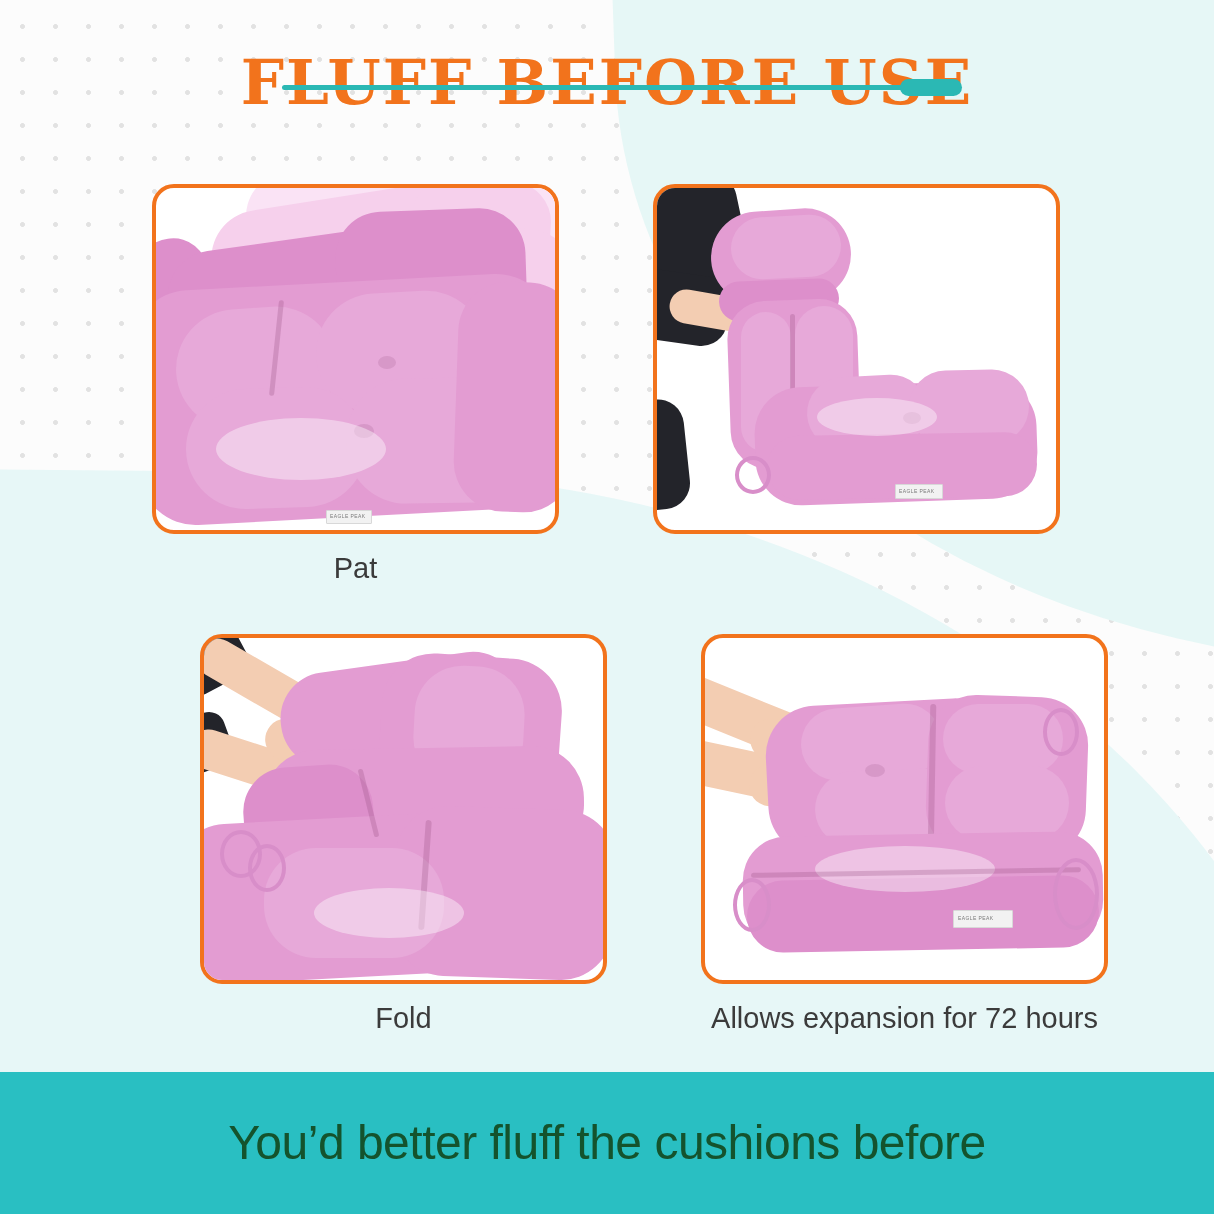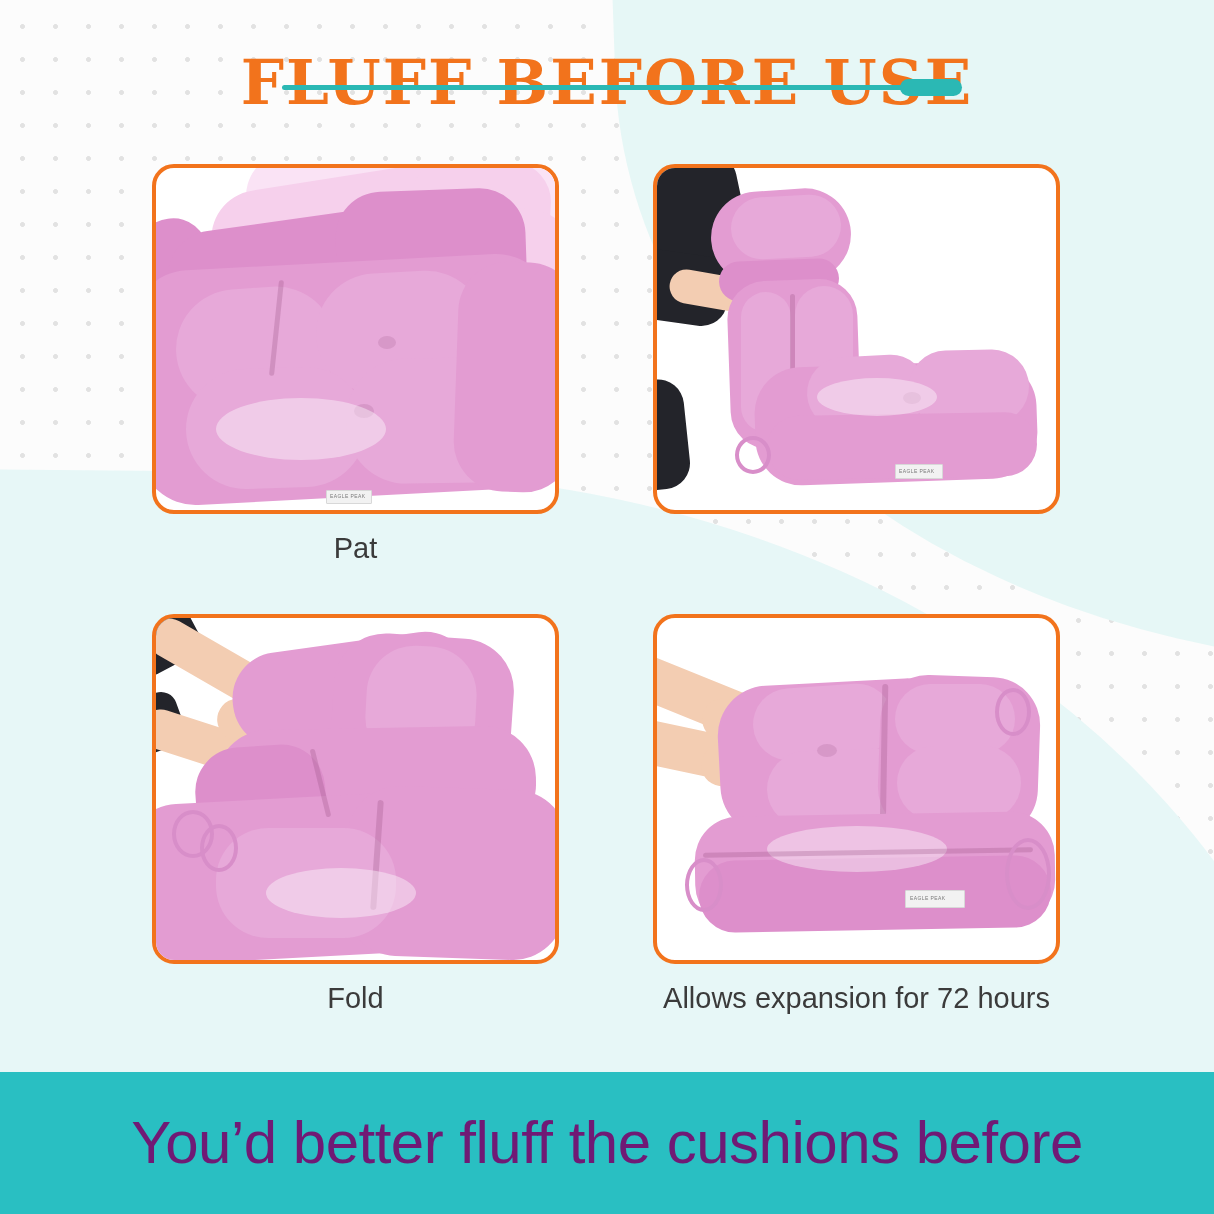--- a/index.html
+++ b/index.html
@@ -105,32 +105,32 @@
     width: 62px;
     height: 17px;
     background: #2bb8b4;
     border-radius: 9px;
   }
 
   
   .panels {
     position: absolute;
     left: 152px;
-    top: 164px;
+    top: 184px;
     width: 910px;
     height: 800px;
     z-index: 4;
   }
   .cell {
     position: absolute;
     width: 407px;
     height: 350px;
   }
   .cell.r0 { top: 0; }
-  .cell.r1 { top: 450px; }
+  .cell.r1 { top: 450px; margin-left: 48px; }
   .cell.c0 { left: 0; }
   .cell.c1 { left: 501px; }
 
   .frame {
     position: absolute;
     inset: 0;
     border: 4px solid #f2731c;
     border-radius: 22px;
     background: #ffffff;
     overflow: hidden;
@@ -207,23 +207,23 @@
     width: 1214px;
     height: 142px;
     background: #29bfc2;
     z-index: 6;
     display: flex;
     flex-direction: column;
     align-items: center;
     justify-content: center;
   }
   .banner-line {
-    color: #701a75;
+    color: #14532d;
     font-family: "Liberation Sans", sans-serif;
-    font-size: 60px;
+    font-size: 48px;
     line-height: 56px;
     letter-spacing: -0.5px;
     white-space: nowrap;
     text-align: center;
   }
 </style>
 </head>
 <body>
 
 <div id="page">

